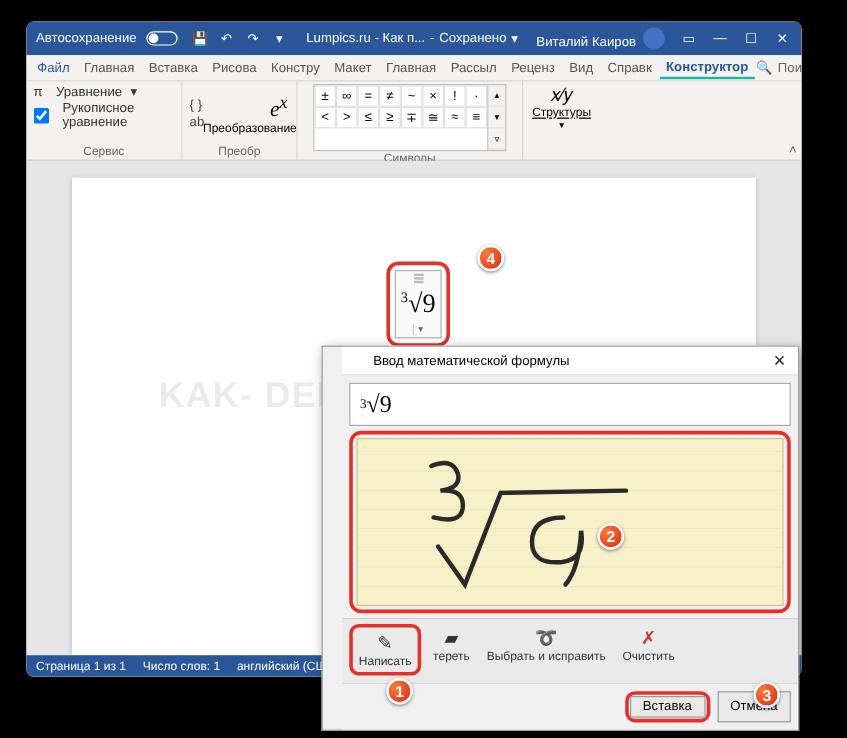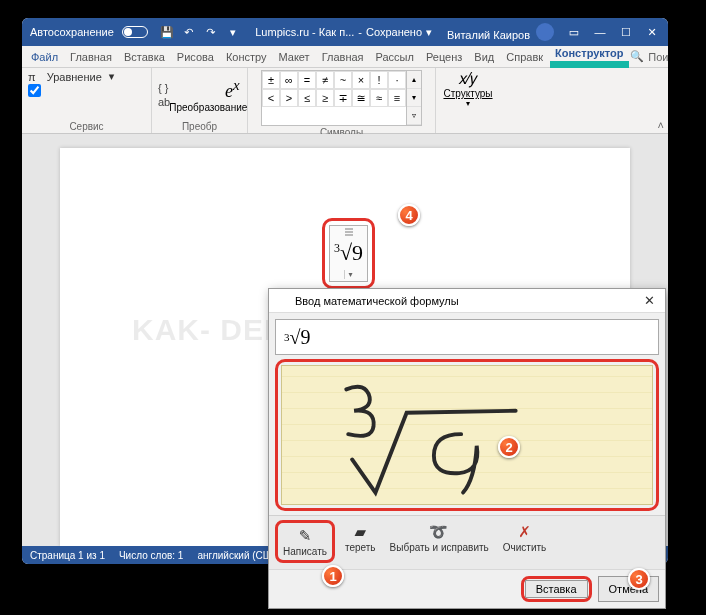--- a/index.html
+++ b/index.html
@@ -15,21 +15,21 @@
 .titlebar .qat span { width: 14px; height: 14px; display: inline-flex; align-items: center; justify-content: center; color: #fff; }
 .titlebar .doc { flex: 1; text-align: center; display: flex; align-items: center; justify-content: center; gap: 4px; }
 .titlebar .user { display: flex; align-items: flex-end; gap: 6px; }
 .titlebar .avatar { width: 18px; height: 18px; background: #4472c4; border-radius: 50%; }
 .titlebar .winbtns { display: flex; gap: 2px; margin-left: 8px; }
 .titlebar .winbtns span { width: 24px; height: 20px; display: inline-flex; align-items: center; justify-content: center; }
 
 
 .tabs { height: 22px; background: #f3f2f1; display: flex; align-items: center; padding: 0 4px; gap: 2px; font-size: 11px; color: #555; border-bottom: 1px solid #d0d0d0; }
 .tabs .tab { padding: 2px 5px; cursor: pointer; }
-.tabs .tab.active { color: #2b579a; border-bottom: 8px solid #14b8a6; font-weight: 600; }
+.tabs .tab.active { color: #2b579a; border-bottom: 2px solid #14b8a6; font-weight: 600; }
 .tabs .file { color: #2b579a; font-weight: 400; }
 .tabs .search { margin-left: auto; display: flex; align-items: center; gap: 4px; color: #666; }
 
 
 .ribbon { height: 66px; background: #f3f2f1; display: flex; border-bottom: 1px solid #c8c8c8; position: relative; }
 .ribbon .group { border-right: 1px solid #d6d6d6; padding: 2px 6px 0 6px; display: flex; flex-direction: column; }
 .ribbon .group .body { flex: 1; display: flex; gap: 6px; align-items: flex-start; }
 .ribbon .group .label { text-align: center; color: #666; font-size: 10px; padding: 1px 0; }
 .ribbon .eq-btn { display: flex; flex-direction: column; align-items: flex-start; font-size: 11px; color: #333; gap:1px;}
 .ribbon .eq-row { display: flex; align-items: center; gap: 4px; }
@@ -52,21 +52,21 @@
 .eqbox .math { font-family: "Cambria Math","Times New Roman",serif; font-size: 22px; }
 .eqbox .dd { width: 10px; font-size: 8px; color: #666; text-align: center; border-left:1px solid #ccc; padding-left:3px;}
 
 
 .statusbar { position: absolute; bottom: 0; left: 0; right: 0; height: 18px; background: #2b579a; color: #fff; display: flex; align-items: center; gap: 14px; padding: 0 8px; font-size: 10px; }
 
 
 .watermark { position: absolute; left: 110px; top: 295px; font-size: 30px; font-weight: 700; color: rgba(0,0,0,.08); letter-spacing: 1px; font-family: Arial,sans-serif; pointer-events:none;}
 
 
-.dialog { position: absolute; left: 268px; top: 288px; width: 398px; background: #f0f0f0; border: 1px solid #9a9a9a; box-shadow: 2px 3px 10px rgba(0,0,0,.35); }
+.dialog { position: absolute; left: 268px; top: 288px; width: 398px; background: #f0f0f0; border: 1px solid #9a9a9a; box-shadow: 2px 3px 10px rgba(0,0,0,.35); padding-left: 16px; }
 .dialog .dtitle { height: 24px; display: flex; align-items: center; padding: 0 6px; font-size: 11px; background: #fff; border-bottom: 1px solid #ddd; }
 .dialog .dtitle .dicon { width: 14px; height: 14px; margin-right: 6px; display:inline-block; background:linear-gradient(45deg,#6a8,$fff);}
 .dialog .dtitle .close { margin-left: auto; font-size: 13px; color: #333; padding: 0 4px; }
 .dialog .preview { margin: 6px 6px 4px 6px; height: 36px; border: 1px solid #aaa; background: #fff; display: flex; align-items: center; padding: 0 8px; font-family: "Cambria Math","Times New Roman",serif; font-size: 20px; }
 .dialog .canvas-wrap { margin: 2px 6px 4px 6px; border: 3px solid #e2322b; border-radius: 10px; padding: 3px; }
 .dialog .canvas { height: 140px; background: repeating-linear-gradient(0deg,#f7f0c9,#f7f0c9 15px,#f0e8b8 15px,#f0e8b8 16px), repeating-linear-gradient(90deg,#f7f0c9,#f7f0c9 15px,#f0e8b8 15px,#f0e8b8 16px); border: 1px solid #cfc58a; position: relative; }
 .dialog .canvas svg { position: absolute; inset: 0; }
 .dialog .tools { display: flex; align-items: flex-start; gap: 6px; padding: 4px 6px 6px 6px; background: #eaeaea; border-top: 1px solid #d0d0d0; }
 .dialog .tool { display: flex; flex-direction: column; align-items: center; padding: 2px 4px; font-size: 10px; color: #333; }
 .dialog .tool .ti { width: 22px; height: 20px; display: flex; align-items: center; justify-content: center; font-size: 15px; }
@@ -131,21 +131,21 @@
       <span>Поиск</span>
     </span>
 
   </div>
 
   <div class="ribbon">
     <div class="group" style="width:130px;">
       <div class="body">
         <div class="eq-btn">
           <div class="eq-row"><span>π</span>&nbsp;<span>Уравнение</span>&nbsp;▾</div>
-          <div class="eq-row"><input type="checkbox" checked="" style="">&nbsp;</div>
+          <div class="eq-row"><input type="checkbox" checked="" style="">&nbsp;<span>Рукописное уравнение</span></div>
         </div>
       </div>
       <div class="label">Сервис</div>
     </div>
     <div class="group" style="width:96px;">
       <div class="body" style="align-items:center;">
         <div style="display:flex;flex-direction:column;gap:2px;font-size:11px;color:#444;">
           <span>{ }</span>
           <span>ab</span>
         </div>

